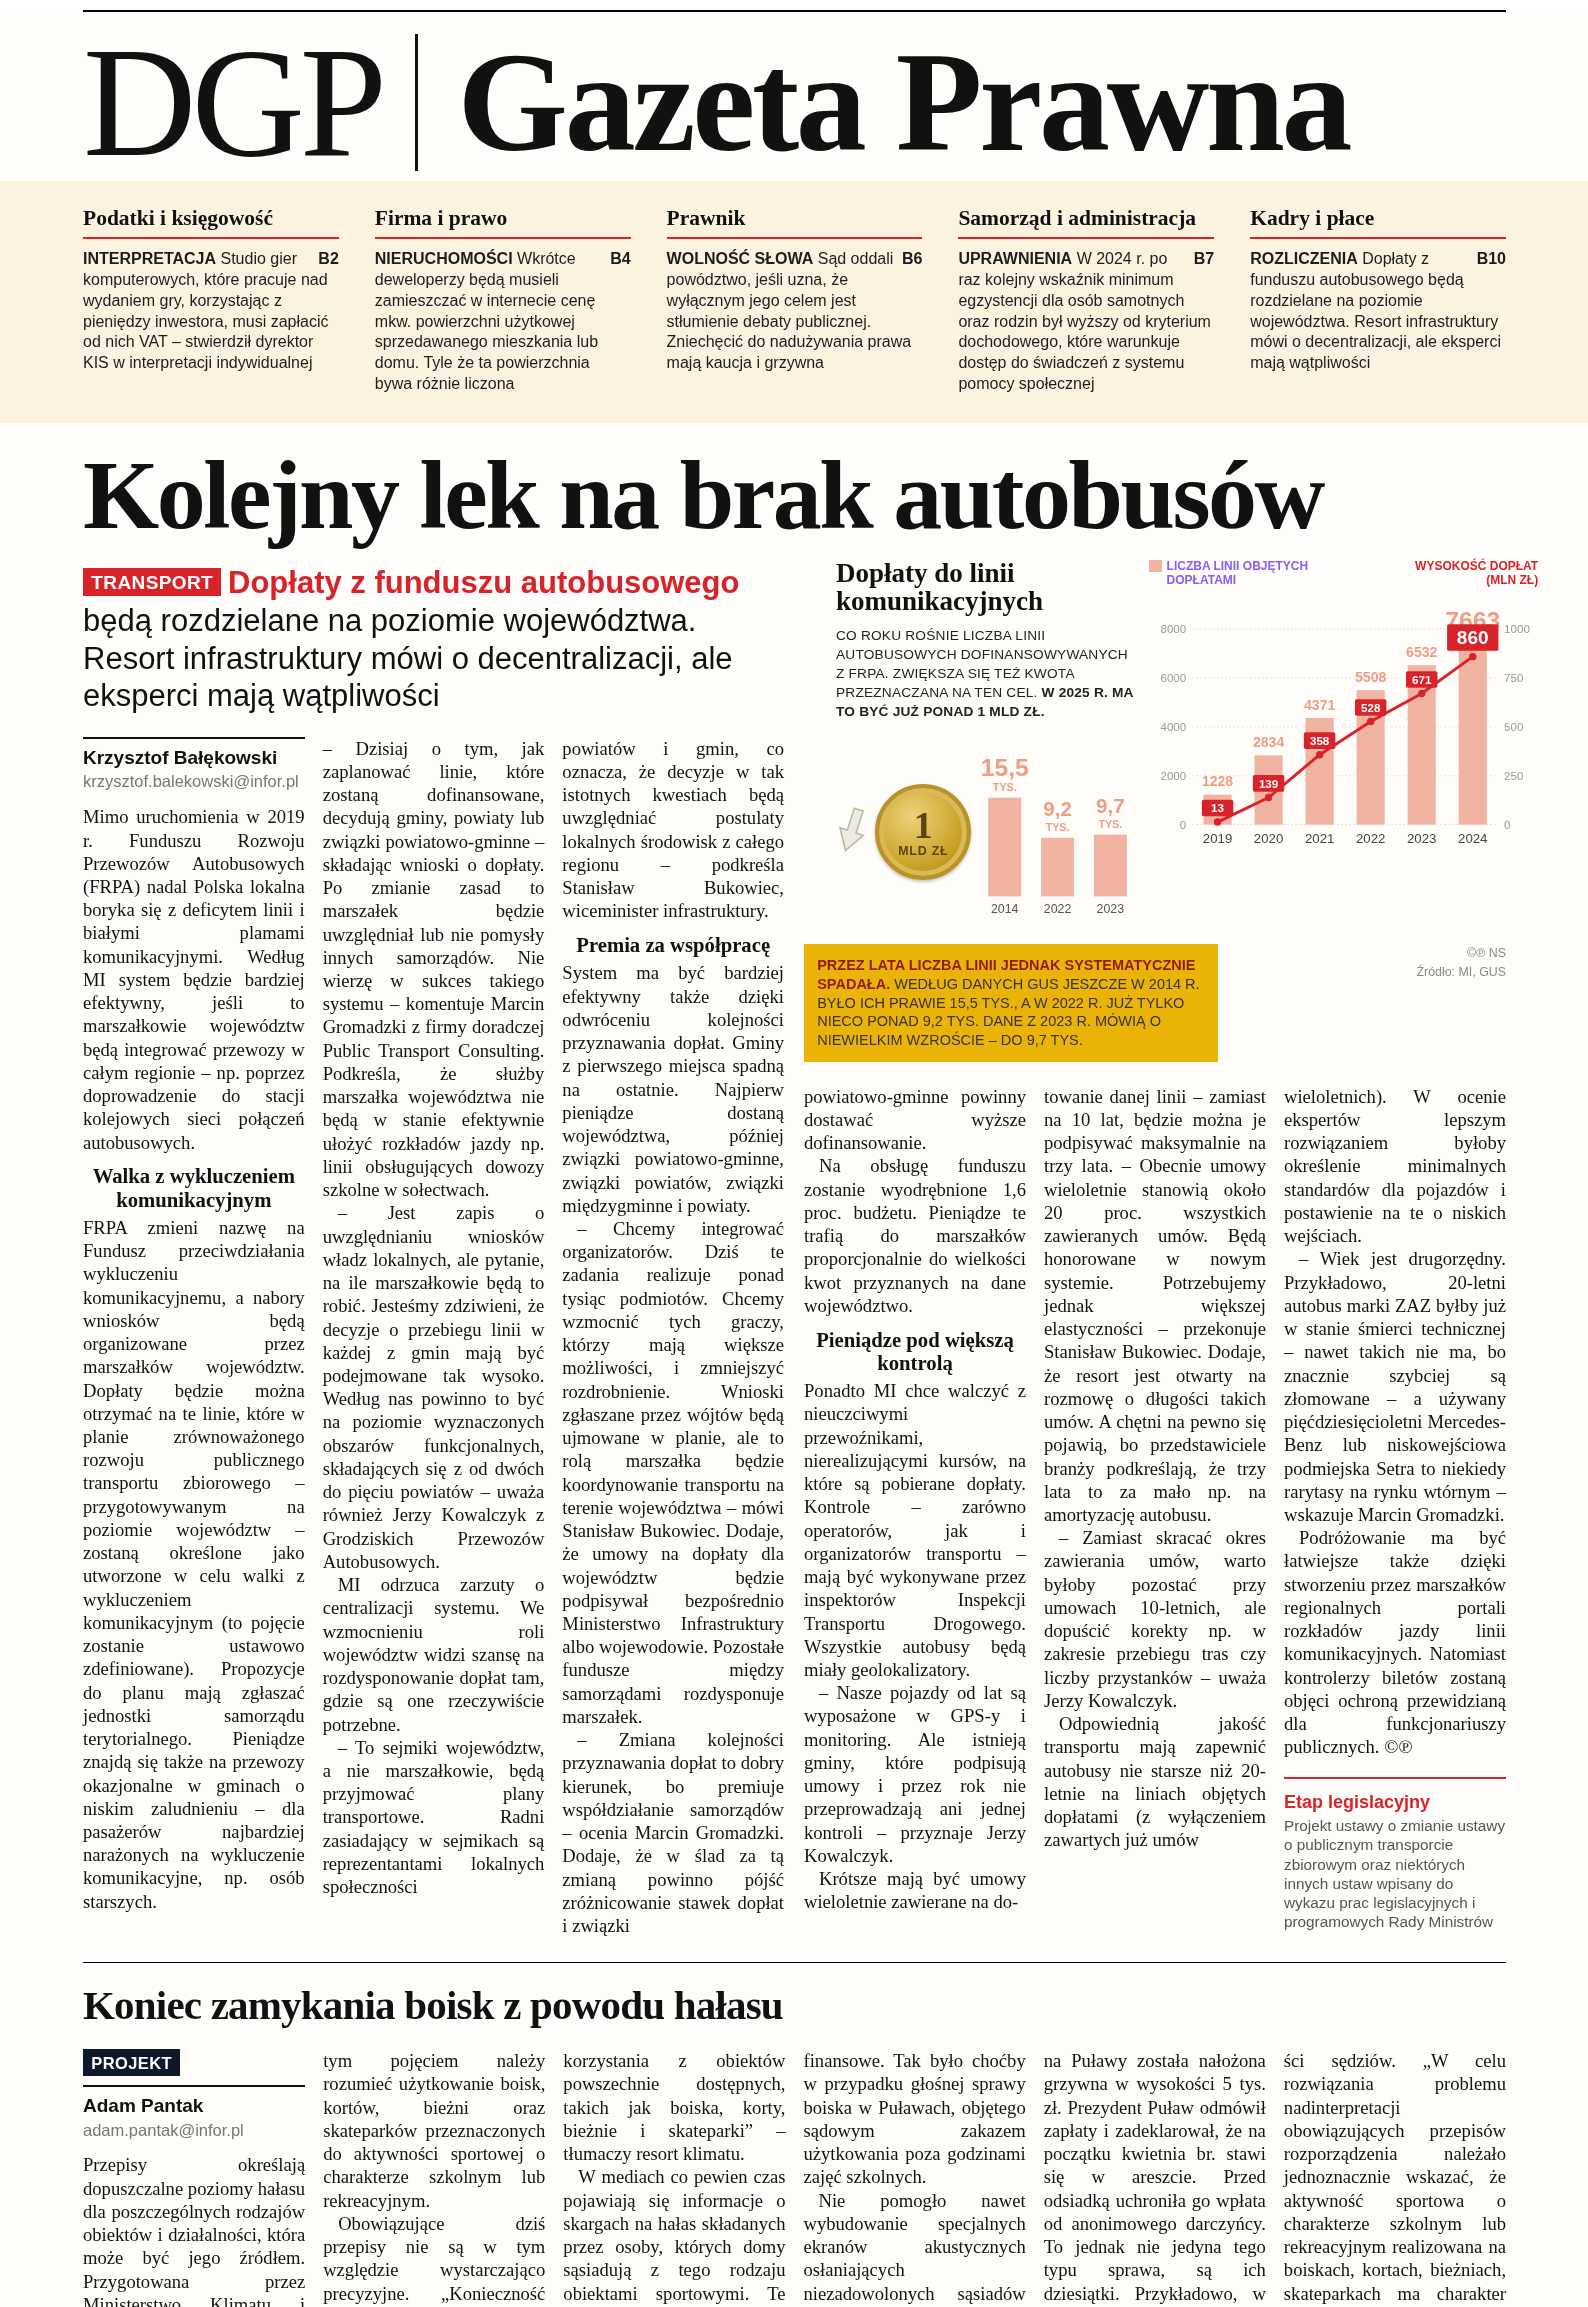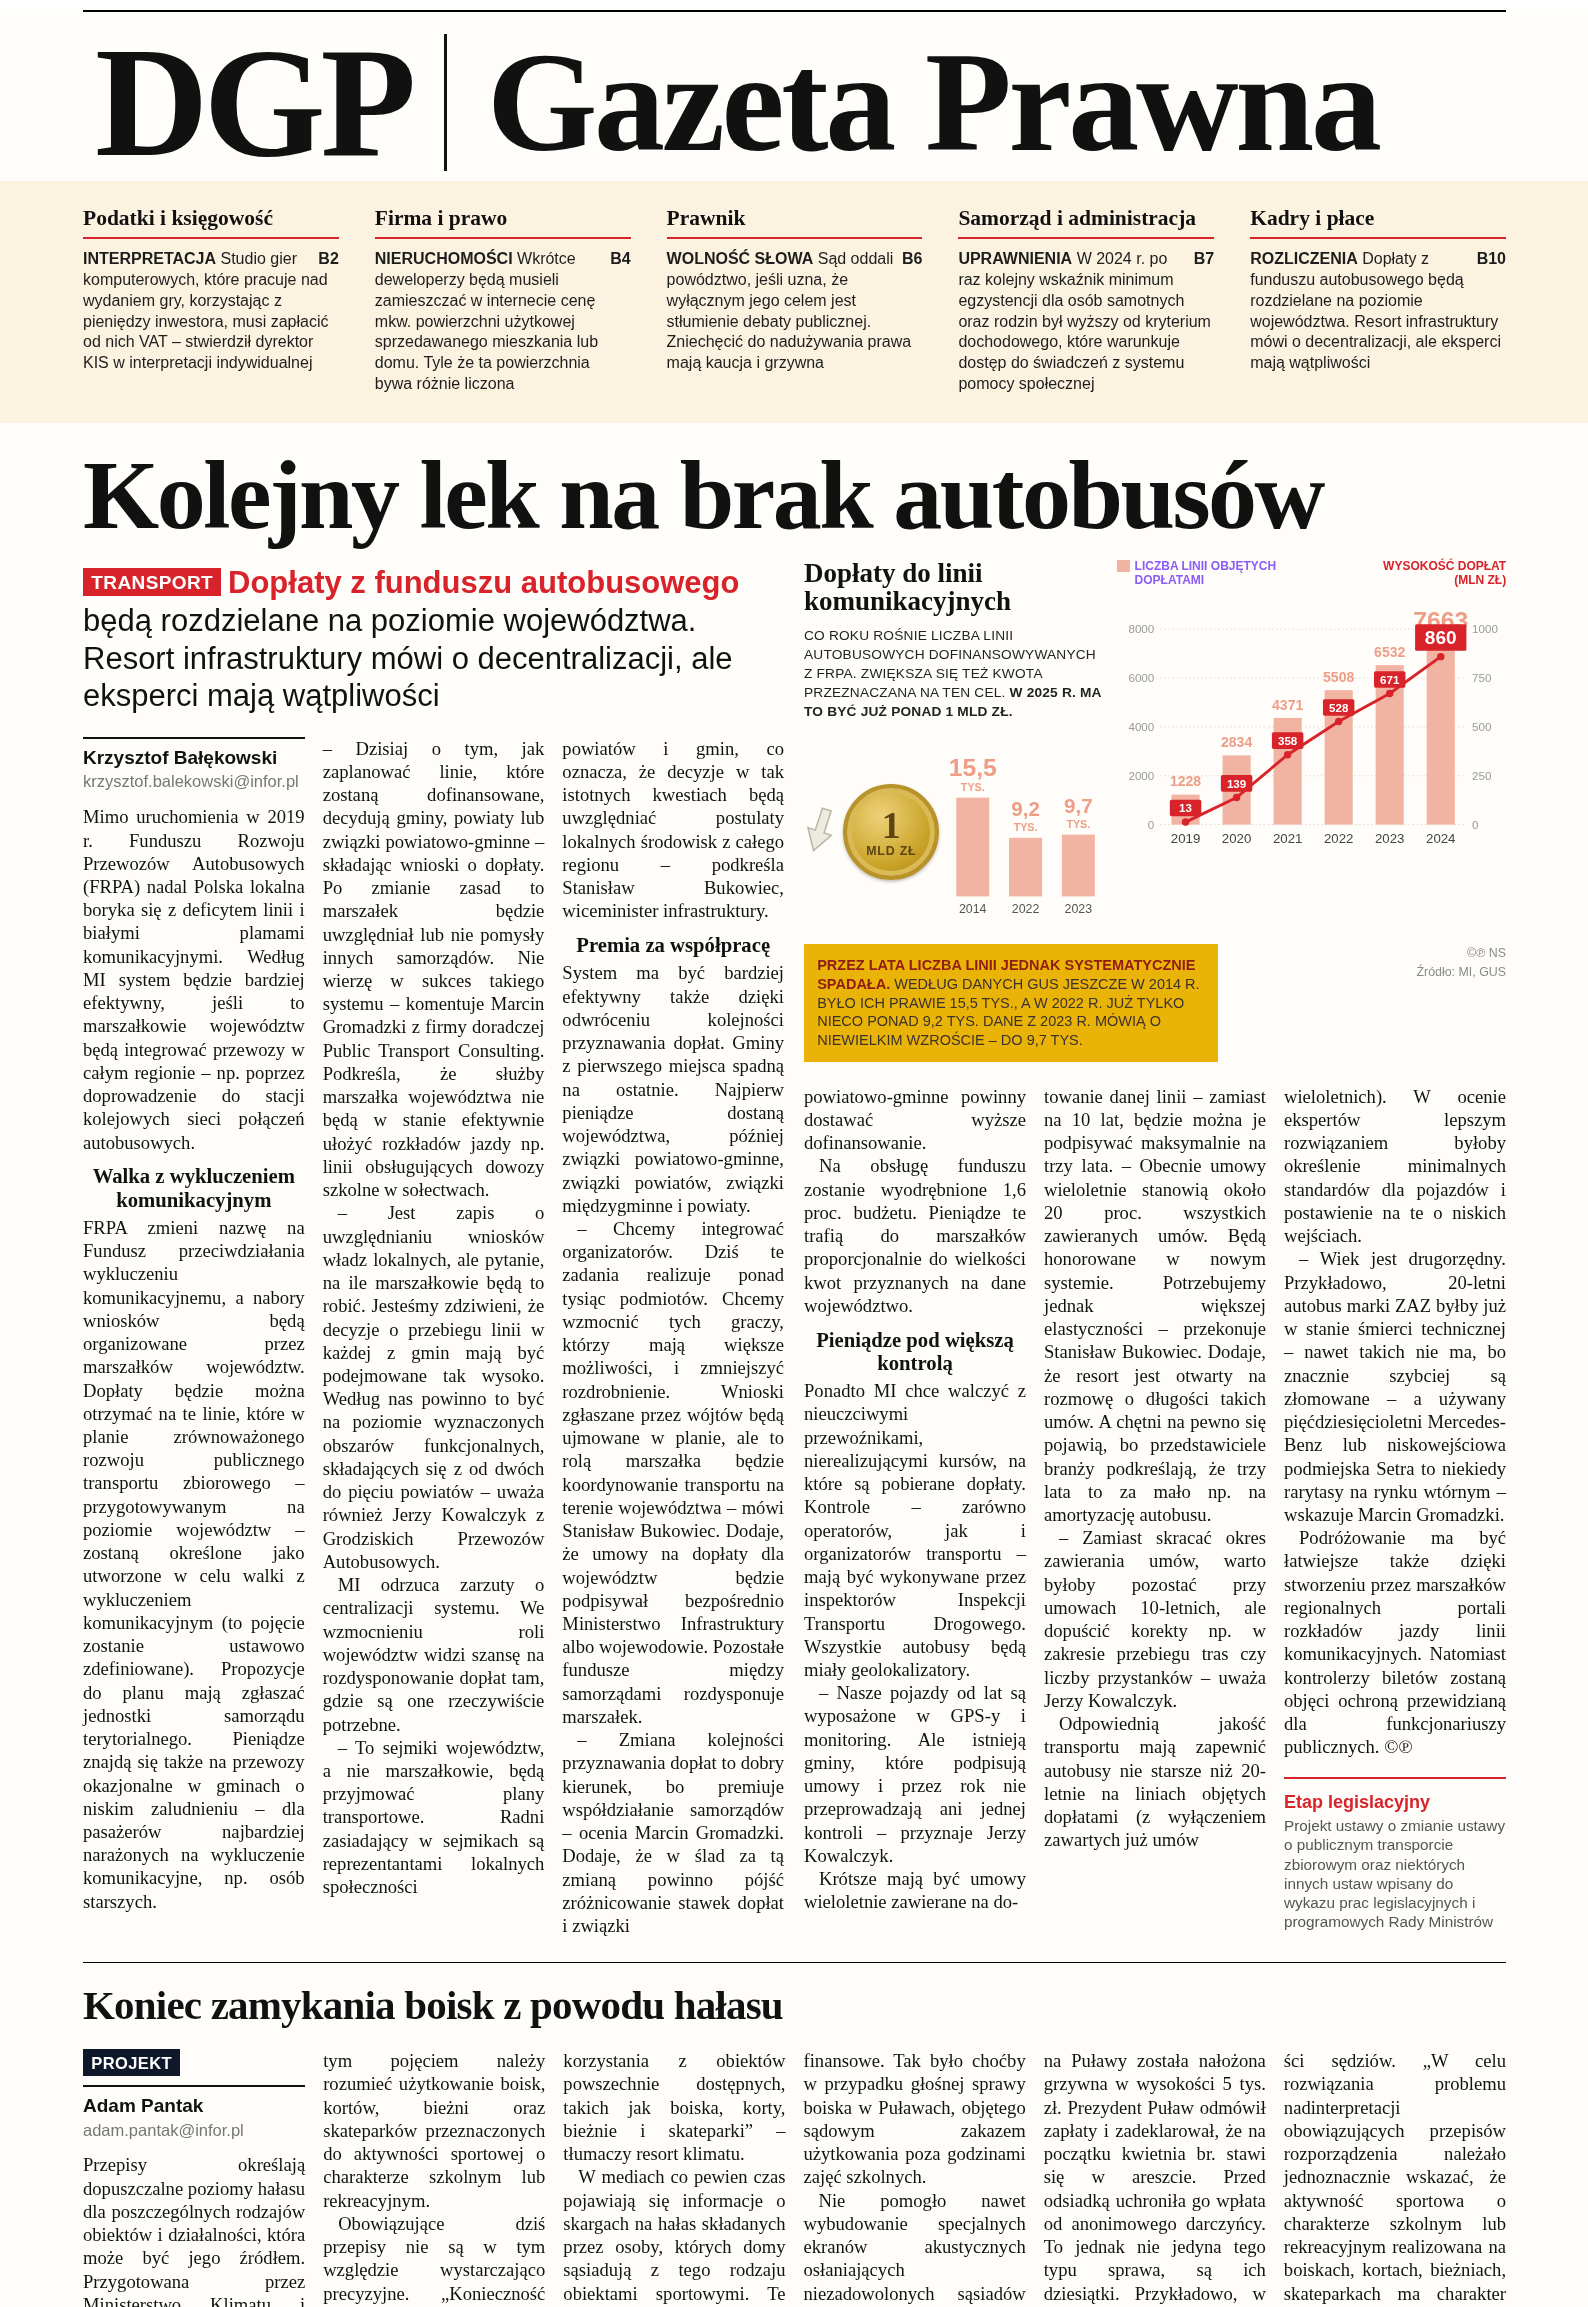--- a/index.html
+++ b/index.html
@@ -4,21 +4,21 @@
 <style>
   * { margin:0; padding:0; box-sizing:border-box; }
   html,body { background:#ffffff; }
   body { width:1589px; font-family:"Liberation Serif", serif; color:#111; }
   .page { width:1589px; min-height:2307px; background:#fffdf9; padding-bottom:16.5px; }
 
   .topline { border-top:2.5px solid #000; margin:10px 83px 0; }
 
   
   .masthead { display:flex; align-items:center; padding:11.6px 83px 0; }
-  .logo { font-size:157px; font-weight:bold; letter-spacing:-5px; line-height:1;margin-left:12px; }
+  .logo { font-size:157px; font-weight:normal; letter-spacing:-5px; line-height:1; }
   .logo-div { width:2.5px; height:137px; background:#111; margin:0 40px 0 33px; }
   .paper-title { font-size:142px; font-weight:bold; letter-spacing:-3.3px; line-height:1; }
 
   .subrow { display:flex; align-items:baseline; padding:15px 83px 21.5px; }
   .edition { font-size:33px; font-weight:bold; word-spacing:15px; }
   .issue-date { font-size:25px; margin-left:58px; }
   .site { margin-left:auto; font-family:"Liberation Sans",sans-serif; font-size:18px; font-weight:bold; letter-spacing:0.8px; }
 
   
   .strip { background:#fbf2e0; padding:25px 83px 28px; display:grid; grid-template-columns:repeat(5,1fr); gap:36px; }
@@ -47,21 +47,21 @@
   .byline .auth { display:block; font-size:19px; font-weight:bold; }
   .byline .mail { display:block; font-size:16.5px; color:#777; margin-top:1.7px; }
 
   .legal { margin-top:18px; border-top:2.5px solid #d8232a; padding-top:12px; font-family:"Liberation Sans",sans-serif; text-align:left; }
   .legal .lbl { display:block; color:#d8232a; font-weight:bold; font-size:18px; margin-bottom:3.3px; }
   .legal .txt { display:block; color:#555; font-size:15.3px; line-height:1.25; }
 
   
   .info { margin-bottom:23px; }
   .info-row1 { display:flex; gap:13.2px; }
-  .info-left { width:300px; }
+  .info-left { width:300px;margin-left:32px; }
   .info-right { width:389px; }
   .info h3 { font-size:27px; font-weight:bold; line-height:1.05; margin-bottom:10px; }
   .info-intro { font-family:"Liberation Sans",sans-serif; font-size:13.7px; line-height:1.4; color:#222; letter-spacing:0.2px; }
   .coin-row { display:flex; align-items:center; gap:8.3px; margin:11.6px 0 5px; }
   .arrow-wrap { transform:rotate(18deg); }
   .coin { width:96px; height:96px; border-radius:50%; background:radial-gradient(circle at 38% 32%, #eed27a, #c9a227 62%, #9a7a1c); border:4.1px solid #b8922a; box-shadow:inset 0 0 0 5px #d9ba55, 0 1.7px 3.3px rgba(0,0,0,.25); display:flex; flex-direction:column; align-items:center; justify-content:center; color:#5d4512; flex:0 0 auto; }
   .coin-1 { font-size:38px; font-weight:bold; line-height:1; }
   .coin-t { font-family:"Liberation Sans",sans-serif; font-size:12.4px; font-weight:bold; letter-spacing:0.8px; }
   .legends { display:flex; justify-content:space-between; align-items:flex-start; font-family:"Liberation Sans",sans-serif; font-size:12px; line-height:1.2; margin-bottom:3.3px; }
   .lg-bars { display:flex; gap:5px; max-width:165px; color:#8b5cf6; font-weight:bold; }

